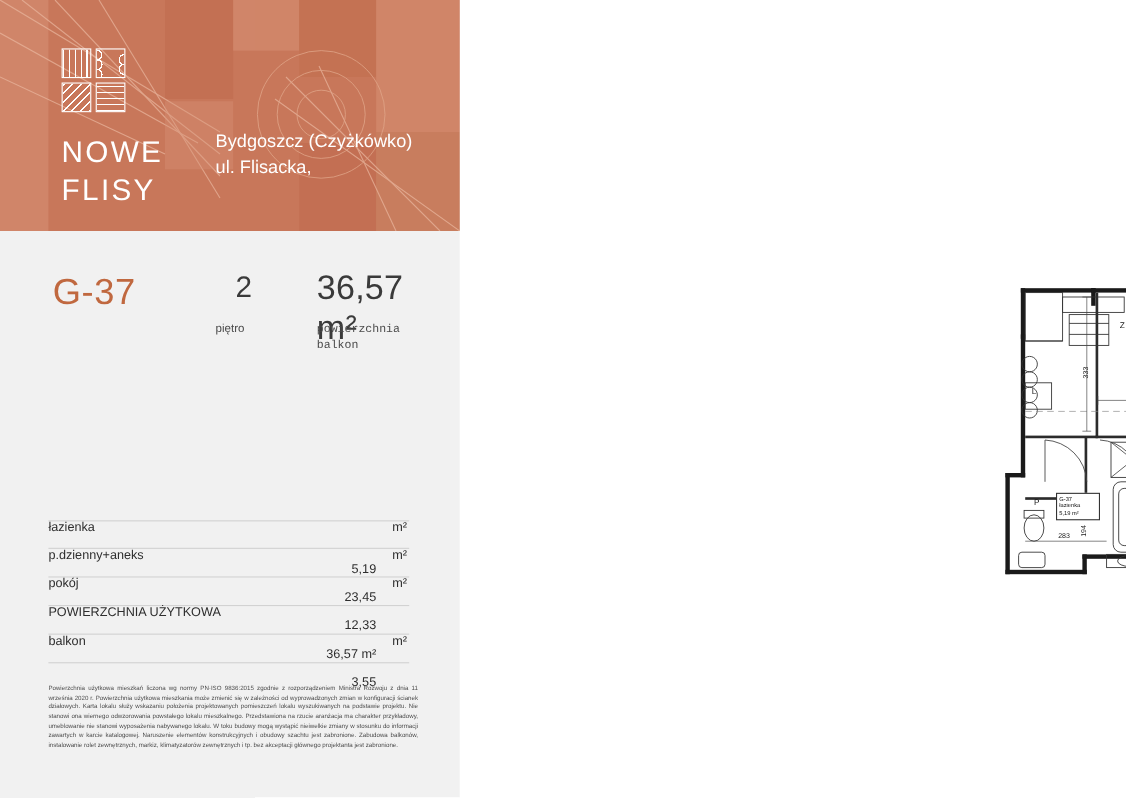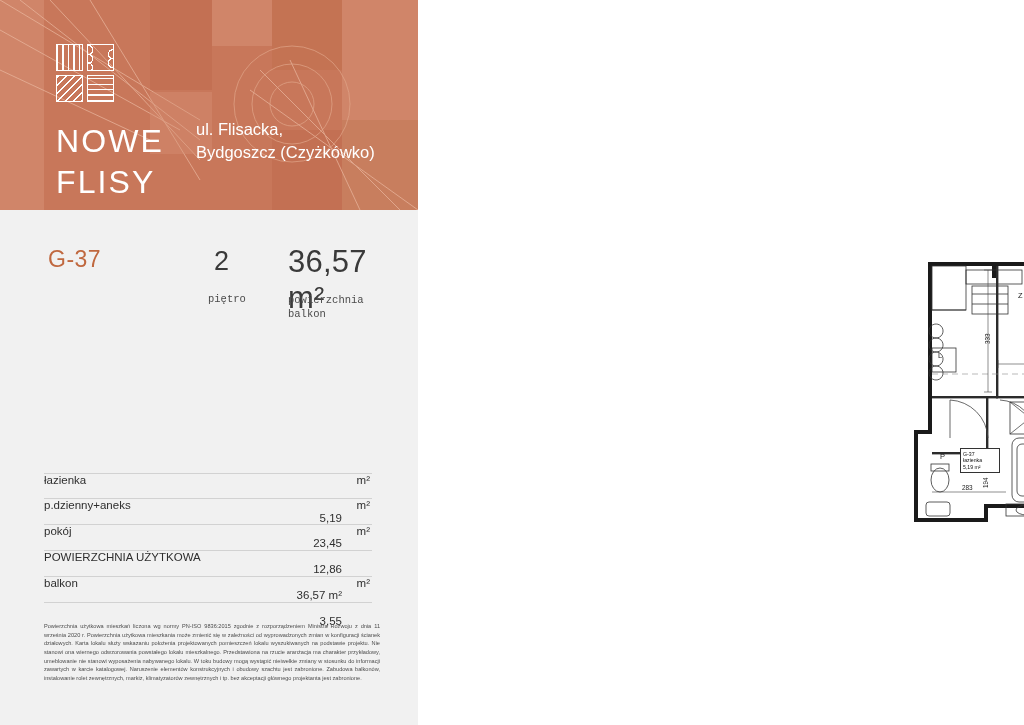--- a/index.html
+++ b/index.html
@@ -54,46 +54,46 @@
   .diag {
     position: absolute; inset: 0;
     background: repeating-linear-gradient(-45deg, #ffffff 0 1.3px, transparent 1.3px 5.6px);
   }
   .hstripes {
     position: absolute; inset: 0;
     background: repeating-linear-gradient(0deg, #ffffff 0 1.3px, transparent 1.3px 5.4px);
   }
   .brand-name {
     margin-top: 17px;
-    font-size: 32px; letter-spacing: 2.1px; line-height: 1.28;
+    font-size: 27px; letter-spacing: 2.1px; line-height: 1.28;
     font-weight: 400; color: #fff;
   }
   .addr {
     position: absolute; left: 196px; top: 118px;
     color: #ffffff; font-size: 16.5px; line-height: 1.42;
   }
   
   .hl {
     position: absolute; left: 48px; top: 246px; width: 360px; height: 70px;
   }
   .hl-code {
     position: absolute; left: 0; top: 0;
-    font-size: 23px; color: #c0683f; letter-spacing: 0.5px;
+    font-size: 33px; color: #c0683f; letter-spacing: 0.5px;
   }
   .hl-floor {
     position: absolute; left: 166px; top: 0;
     font-size: 27px; color: #3a3a3a;
   }
   .hl-area {
     position: absolute; left: 240px; top: -2px;
     font-size: 31px; color: #3a3a3a; letter-spacing: 0.2px;
   }
   .hl-floor-lab {
-    position: absolute; left: 160px; top: 47px;
-    font-size: 10.5px; color: #4a4a4a; font-family: Liberation Mono, monospace;
+    position: absolute; left: 148px; top: 47px;
+    font-size: 10.5px; color: #4a4a4a;
   }
   .hl-area-lab {
     position: absolute; left: 240px; top: 47px;
     font-size: 10.5px; color: #4a4a4a; line-height: 1.35; font-family: Liberation Mono, monospace;
   }
   
   .tbl {
     position: absolute; left: 44px; top: 473px; width: 328px;
     font-size: 11.5px; color: #2e2e2e;
   }
@@ -183,22 +183,22 @@
             <div class="hstripes"></div>
           </div>
       </div>
       <div class="brand-name">
         <div>NOWE</div>
         <div>FLISY</div>
       </div>
     </div>
 
     <div class="addr">
+      <div>Bydgoszcz (Czyżkówko)</div>
       <div>ul. Flisacka,</div>
-      <div>Bydgoszcz (Czyżkówko)</div>
     </div>
   </div>
 
   <div class="hl">
     <div class="hl-code">G-37</div>
     <div class="hl-floor">2</div>
     <div class="hl-area">36,57 m²</div>
     <div class="hl-floor-lab">piętro</div>
     <div class="hl-area-lab">
       <div>powierzchnia</div>
@@ -212,21 +212,21 @@
       <div class="vl">5,19</div>
       <div class="un">m²</div>
     </div>
     <div class="trow">
       <div class="nm">p.dzienny+aneks</div>
       <div class="vl">23,45</div>
       <div class="un">m²</div>
     </div>
     <div class="trow">
       <div class="nm">pokój</div>
-      <div class="vl">12,86</div>
+      <div class="vl">12,33</div>
       <div class="un">m²</div>
     </div>
     <div class="trow total">
       <div class="nm">POWIERZCHNIA UŻYTKOWA</div>
       <div class="vl">36,57 m²</div>
       <div class="un"></div>
     </div>
     <div class="trow">
       <div class="nm">balkon</div>
       <div class="vl">3,55</div>

